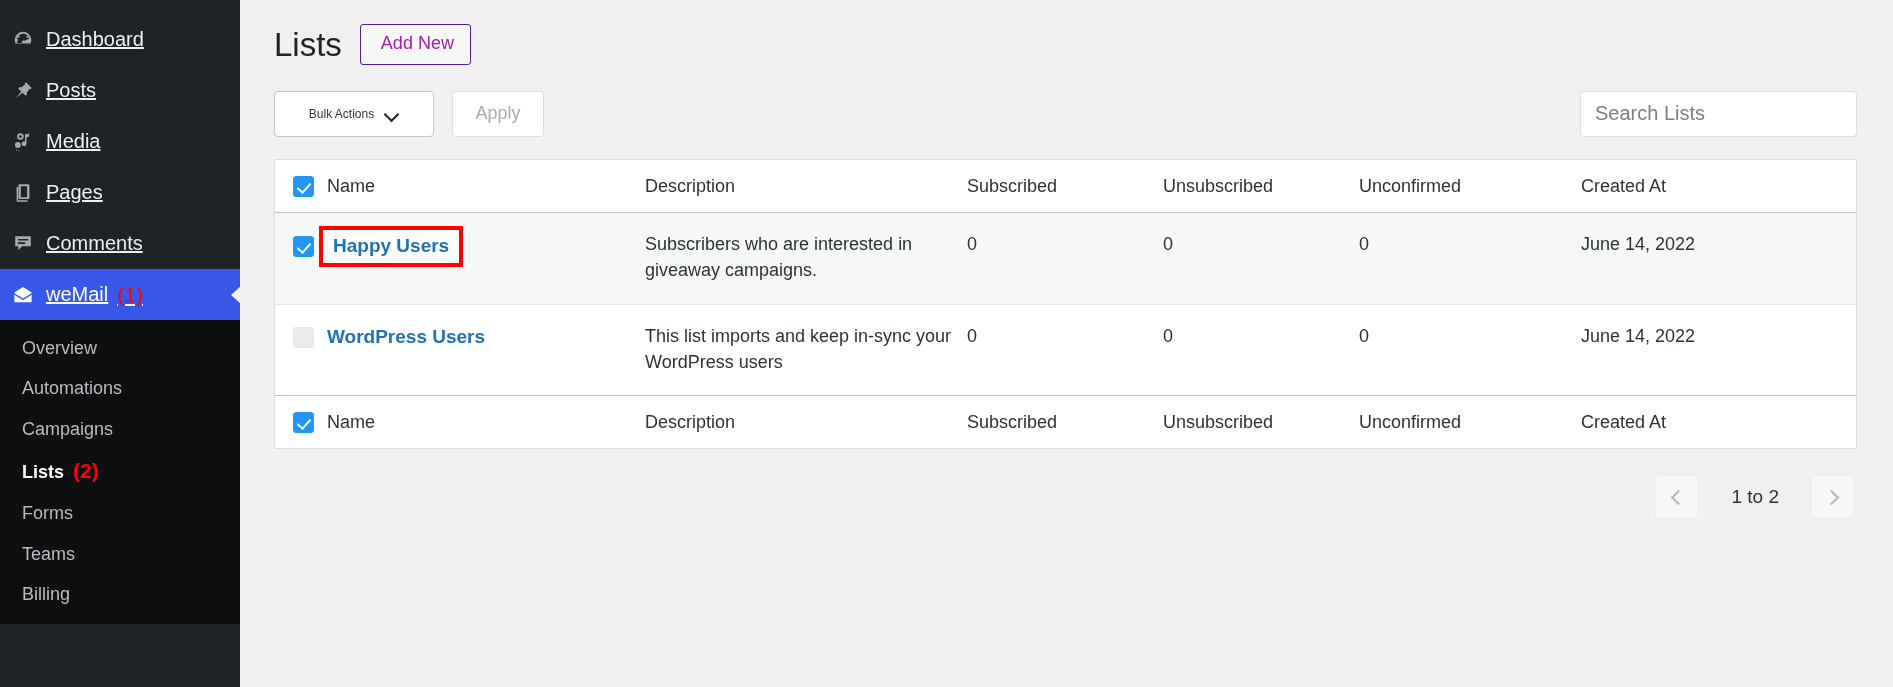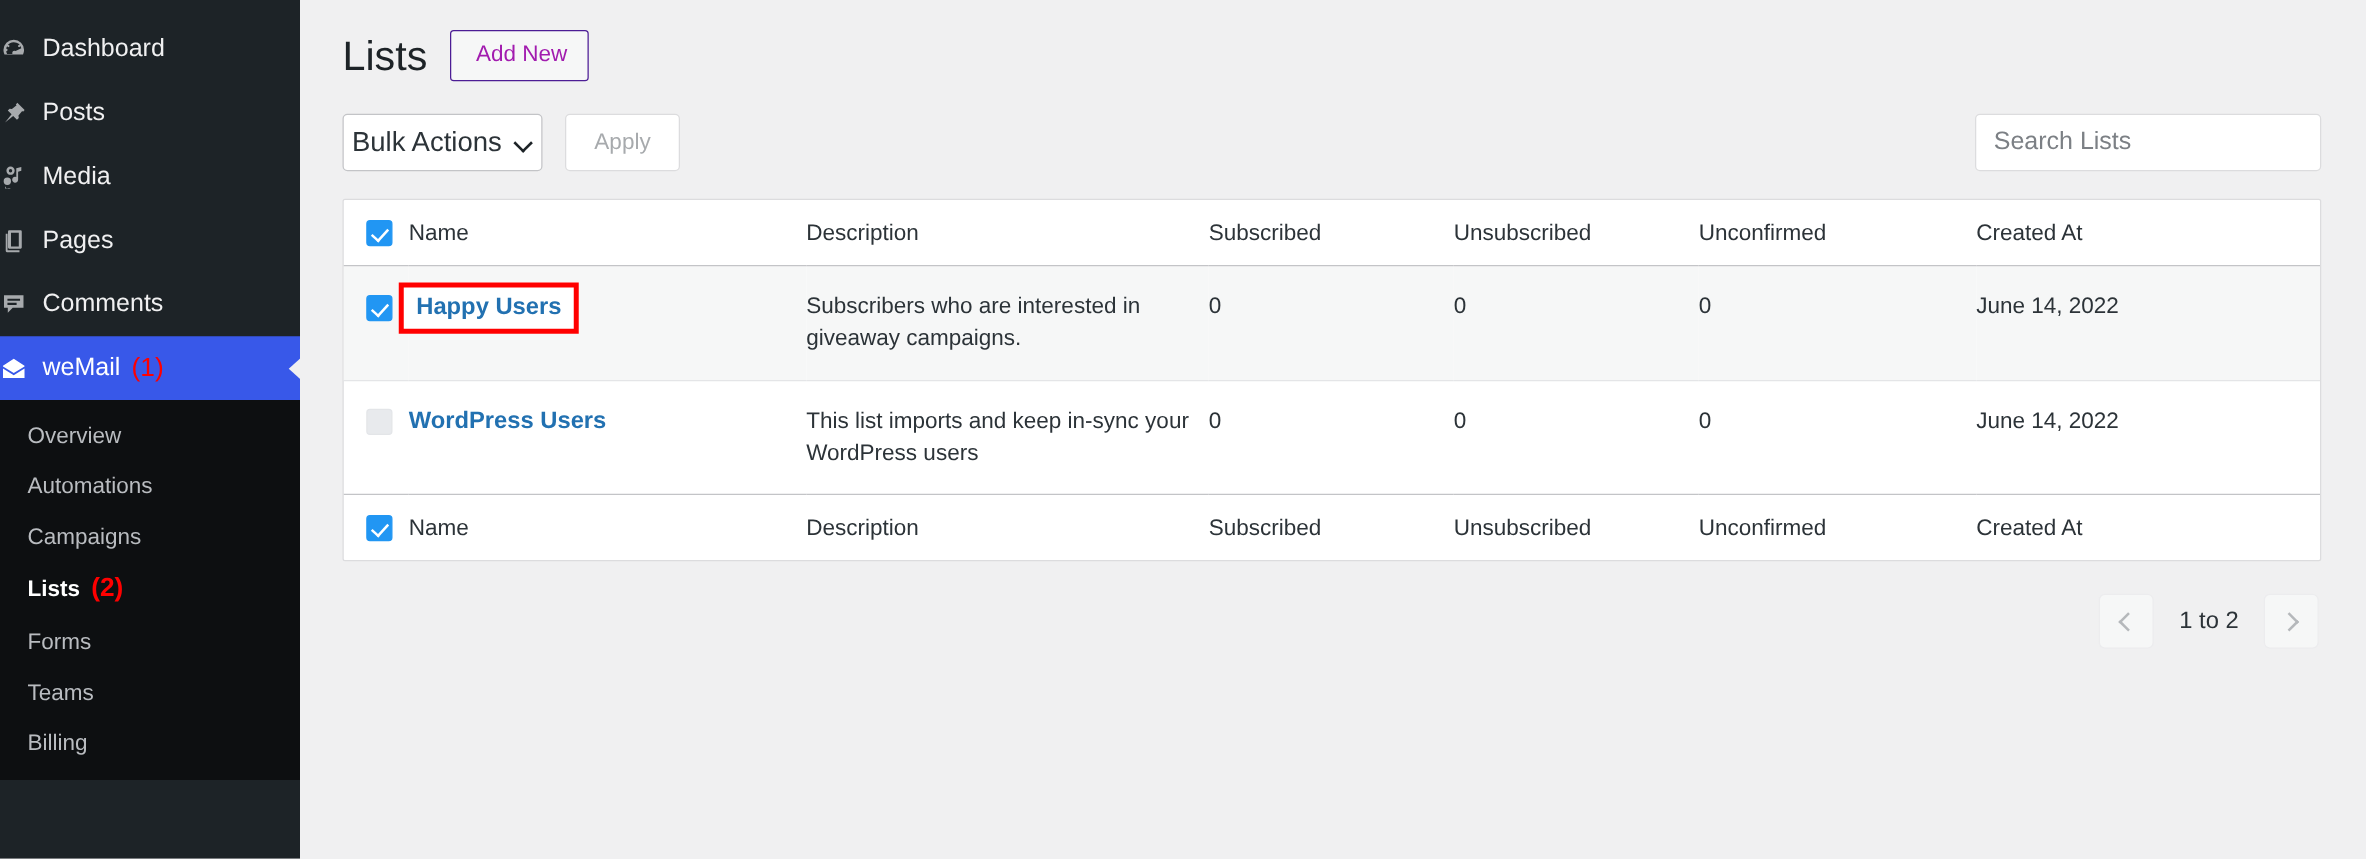--- a/index.html
+++ b/index.html
@@ -15,24 +15,26 @@
   .sidebar {
     width: 240px; min-width: 240px; height: 687px;
     background: #1d2327;
     position: relative;
     padding-top: 8px;
   }
   .menu-top { padding-top: 6px; }
   .menu-item {
     display: flex; align-items: center;
     height: 51px;
+    padding-left: 12px;
     color: #f0f0f1;
     font-size: 20px;
     position: relative;
     cursor: pointer;
+    text-decoration: underline;
   }
   .menu-item .mi-icon {
     width: 34px; min-width: 34px;
     display: flex; align-items: center; justify-content: flex-start;
     color: #a7aaad;
   }
   .menu-item .mi-icon svg { width: 22px; height: 22px; display: block; }
   .menu-item .mi-label { white-space: nowrap; }
 
   .menu-item.active {
@@ -110,21 +112,21 @@
     position: relative;
   }
   .bulk-select {
     display: flex; align-items: center; justify-content: center;
     gap: 12px;
     width: 160px; height: 46px;
     background: #fff;
     border: 1px solid #c3c4c7;
     border-radius: 4px;
     color: #2c3338;
-    font-size: 22px;
+    font-size: 12px;
     cursor: pointer;
   }
   .chev-down {
     width: 13px; height: 9px;
     display: inline-block;
     position: relative;
   }
   .chev-down::before {
     content: "";
     position: absolute; left: 0; top: 0;
@@ -239,21 +241,21 @@
     margin-left: -8px;
     margin-top: -5px;
   }
   .desc-text { color: #3c434a; }
   .num-cell { color: #2c3338; }
   .date-cell { color: #2c3338; }
 
   
   .pagination {
     display: flex; align-items: center; justify-content: flex-end;
-    gap: 0;
+    gap: 12px;
     margin-top: 26px;
     padding-right: 2px;
   }
   .pg-btn {
     width: 44px; height: 44px;
     background: #f6f7f7;
     border: 1px solid #ececee;
     border-radius: 5px;
     display: flex; align-items: center; justify-content: center;
     cursor: pointer;

